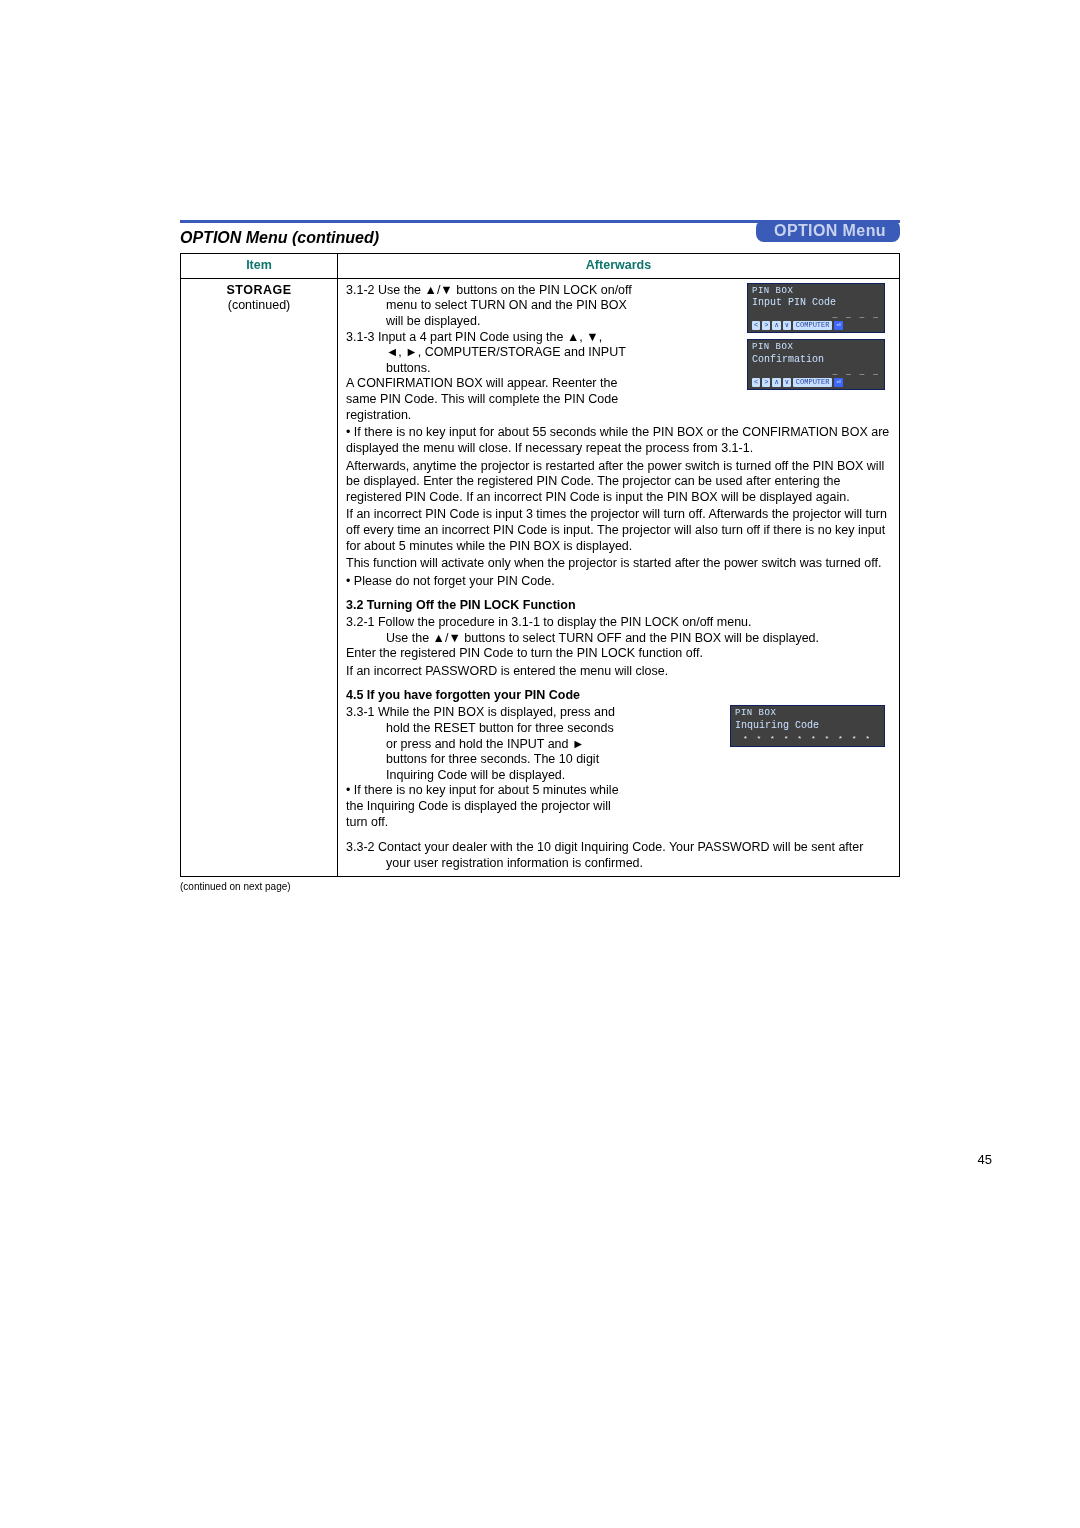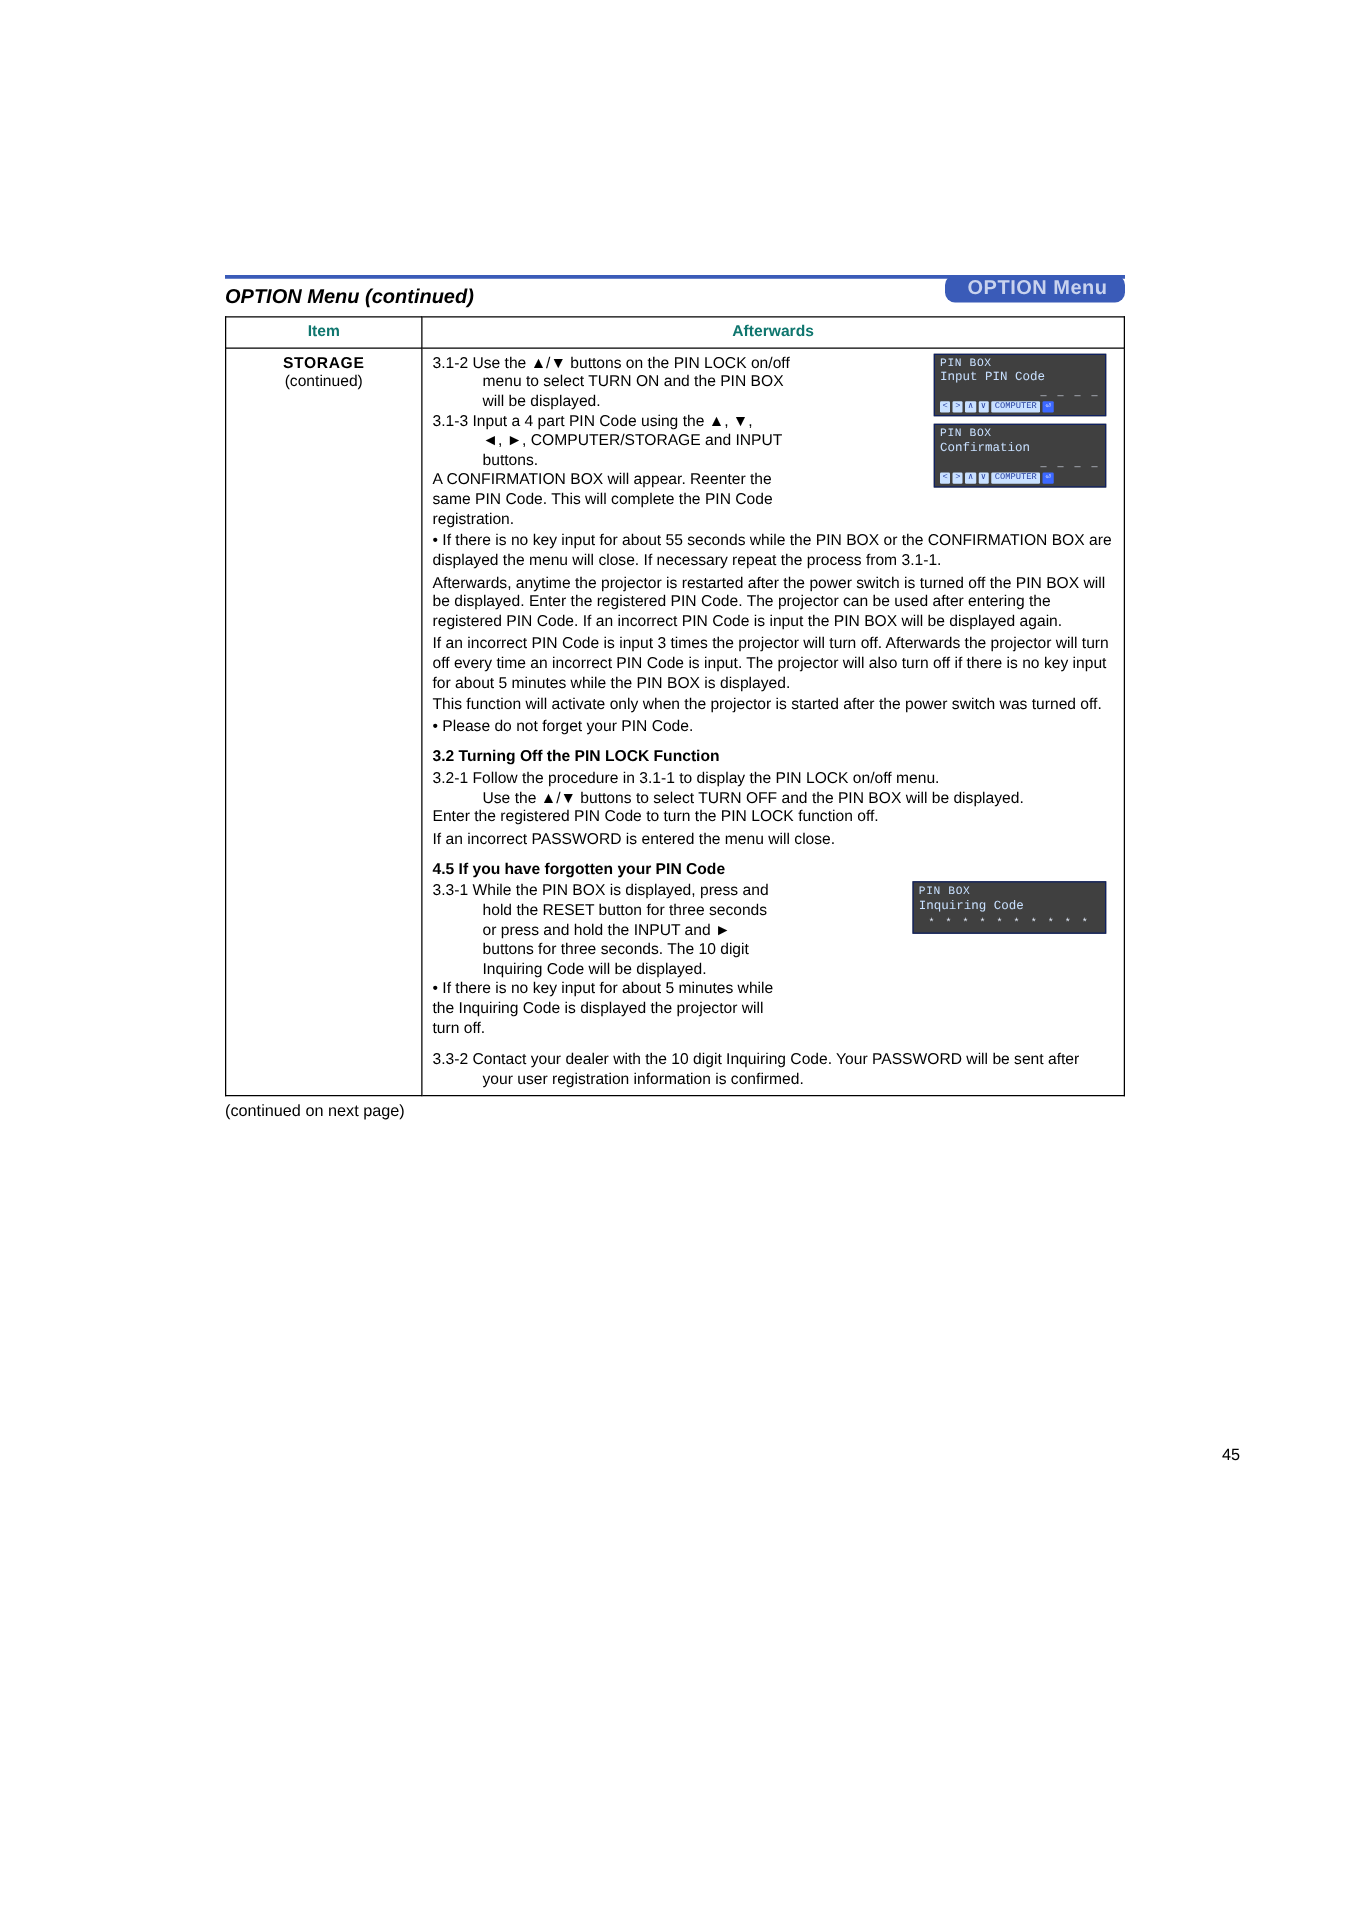--- a/index.html
+++ b/index.html
@@ -69,21 +69,21 @@
   .indent1 { padding-left: 40px; text-indent: -40px; margin: 0 0 0 0; }
   .indent2 { padding-left: 40px; margin: 0; }
   .para { margin: 0 0 2px 0; }
   .desc-block1 { width: 300px; }
   .subhead {
     font-weight: bold;
     margin: 8px 0 2px 0;
     font-size: 12.5px;
   }
   .continued {
-    font-size: 13px;
+    font-size: 10px;
     margin-top: 4px;
   }
   .pagenum {
     text-align: right;
     font-size: 13px;
     margin-top: 260px;
     padding-right: 88px;
   }
 
   

